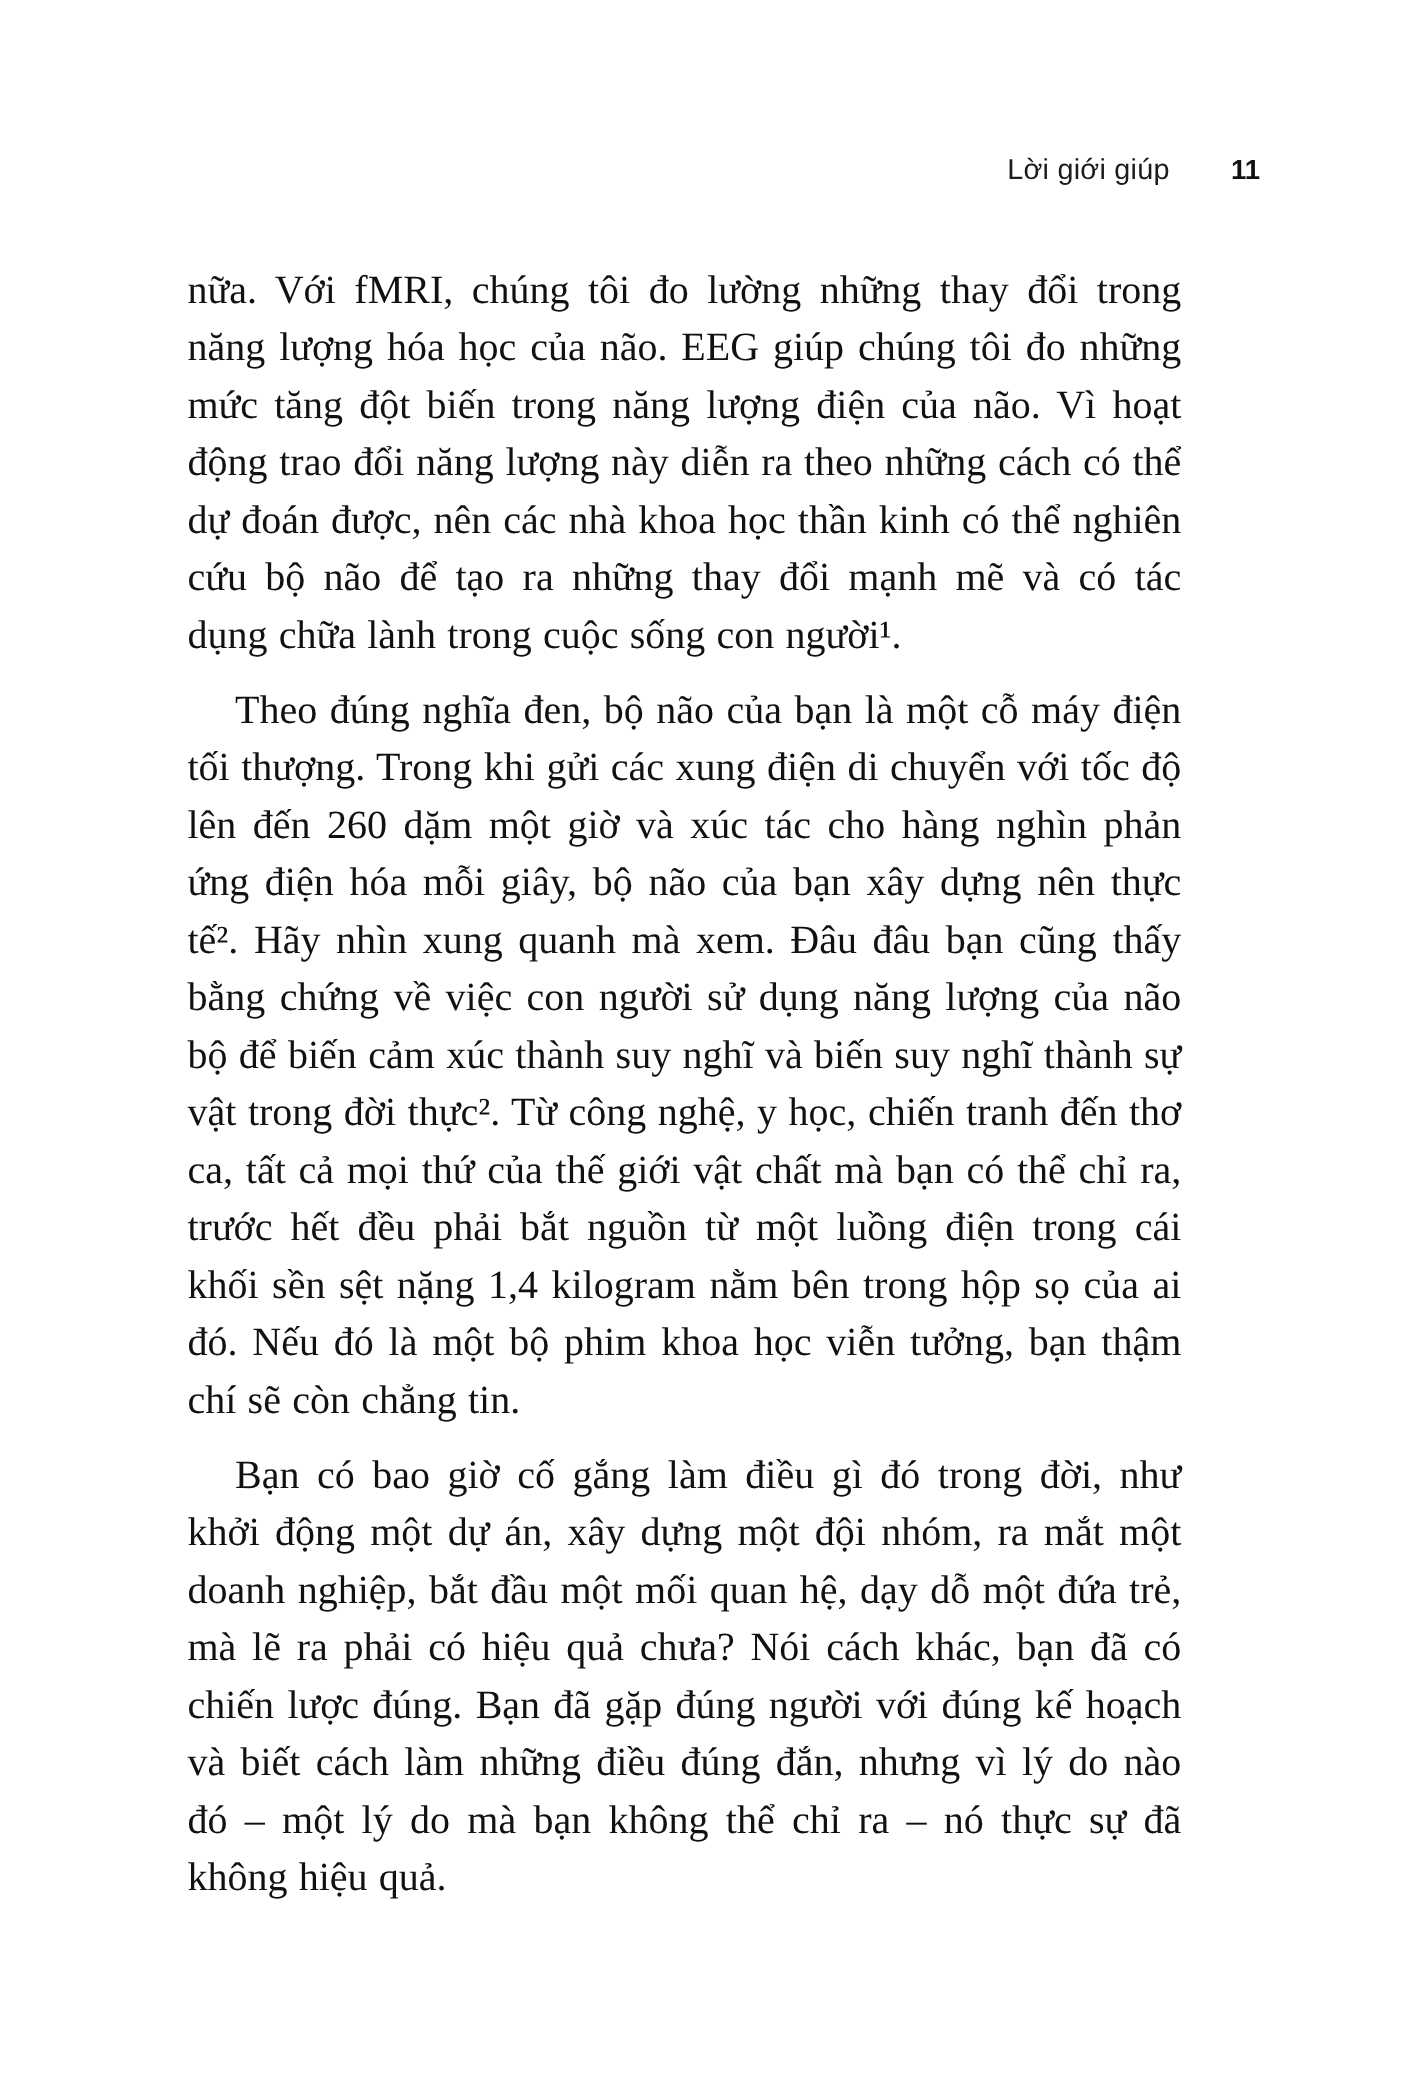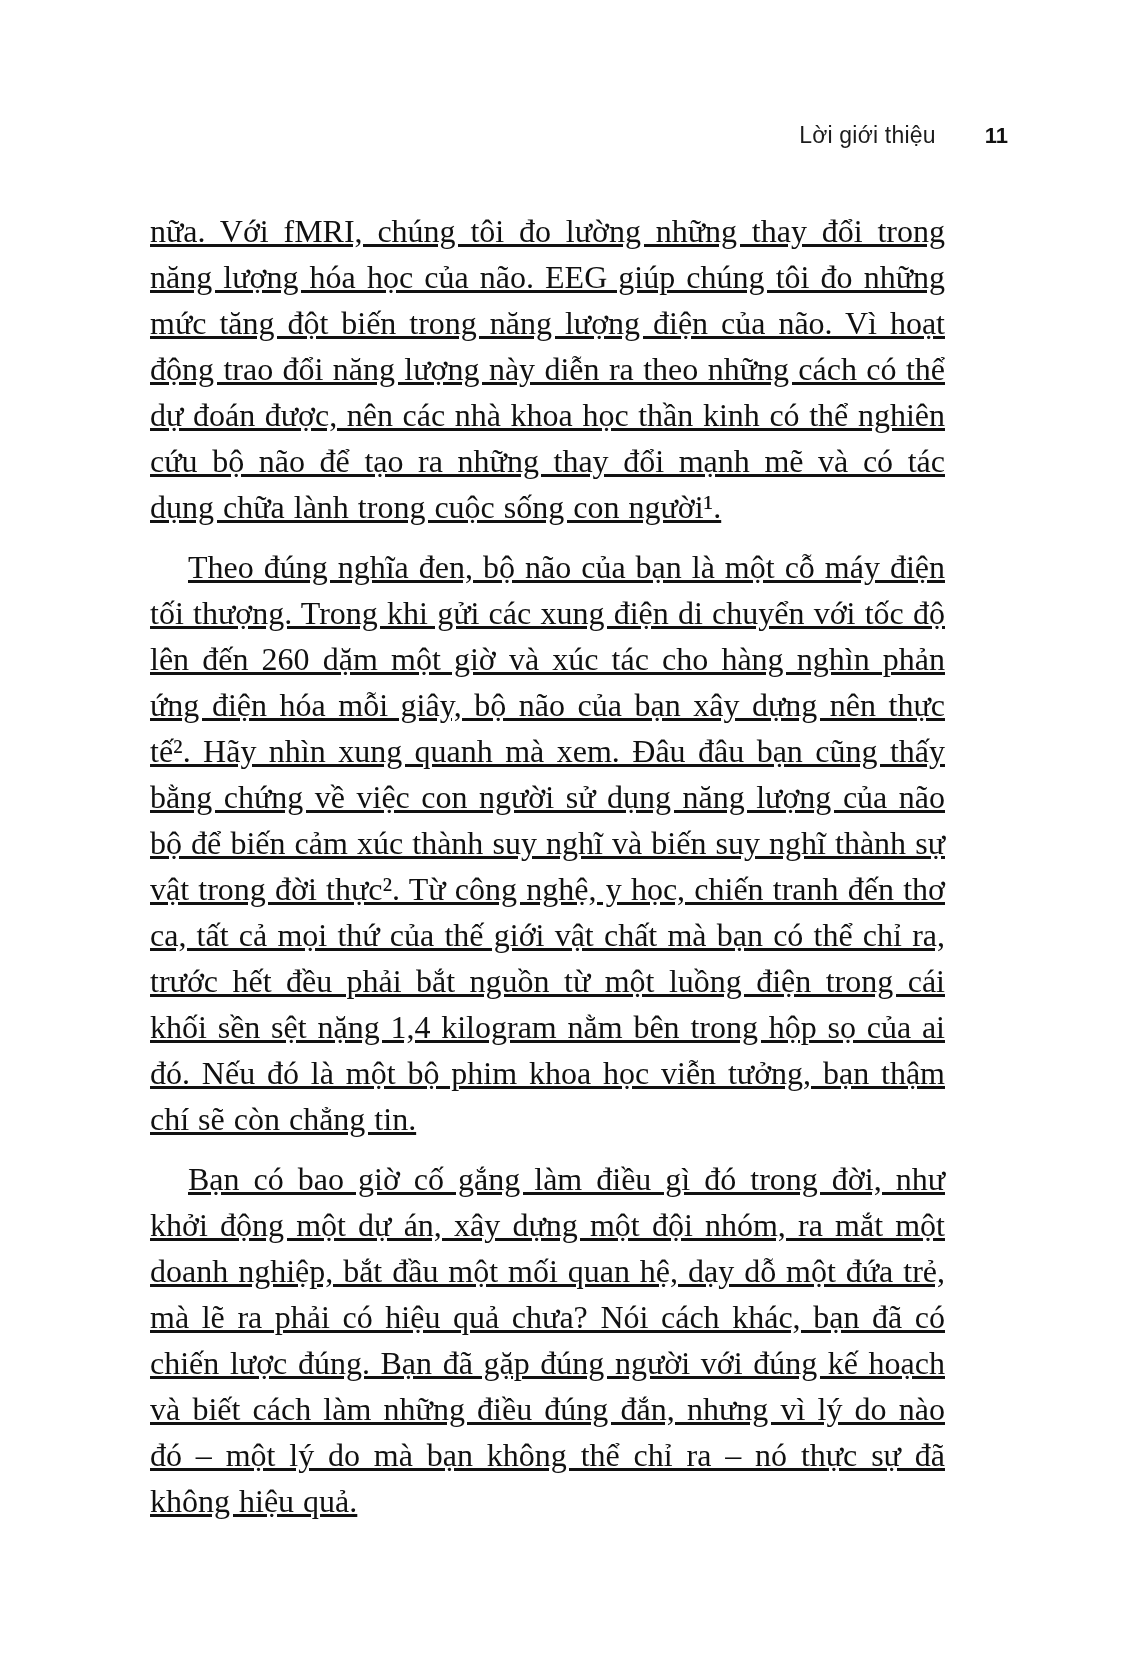--- a/index.html
+++ b/index.html
@@ -45,33 +45,32 @@
     width: 795px;
   }
   .para {
     margin: 0 0 14px 0;
     font-size: 32px;
     line-height: 46px;
     text-align: justify;
     text-justify: inter-word;
     text-indent: 38px;
     word-spacing: 1px;
-    text-decoration: underline;
   }
   .para.no-indent {
     text-indent: 0;
   }
 </style>
 </head>
 <body>
 
 <div class="page">
 
   <header class="running-head">
-    <span class="head-title">Lời giới thiệu</span>
+    <span class="head-title">Lời giới giúp</span>
     <span class="head-number">11</span>
   </header>
 
   <main class="body-text">
     <p class="para no-indent">nữa. Với fMRI, chúng tôi đo lường những thay đổi trong năng lượng hóa học của não. EEG giúp chúng tôi đo những mức tăng đột biến trong năng lượng điện của não. Vì hoạt động trao đổi năng lượng này diễn ra theo những cách có thể dự đoán được, nên các nhà khoa học thần kinh có thể nghiên cứu bộ não để tạo ra những thay đổi mạnh mẽ và có tác dụng chữa lành trong cuộc sống con người¹.</p>
     <p class="para">Theo đúng nghĩa đen, bộ não của bạn là một cỗ máy điện tối thượng. Trong khi gửi các xung điện di chuyển với tốc độ lên đến 260 dặm một giờ và xúc tác cho hàng nghìn phản ứng điện hóa mỗi giây, bộ não của bạn xây dựng nên thực tế². Hãy nhìn xung quanh mà xem. Đâu đâu bạn cũng thấy bằng chứng về việc con người sử dụng năng lượng của não bộ để biến cảm xúc thành suy nghĩ và biến suy nghĩ thành sự vật trong đời thực². Từ công nghệ, y học, chiến tranh đến thơ ca, tất cả mọi thứ của thế giới vật chất mà bạn có thể chỉ ra, trước hết đều phải bắt nguồn từ một luồng điện trong cái khối sền sệt nặng 1,4 kilogram nằm bên trong hộp sọ của ai đó. Nếu đó là một bộ phim khoa học viễn tưởng, bạn thậm chí sẽ còn chẳng tin.</p>
     <p class="para">Bạn có bao giờ cố gắng làm điều gì đó trong đời, như khởi động một dự án, xây dựng một đội nhóm, ra mắt một doanh nghiệp, bắt đầu một mối quan hệ, dạy dỗ một đứa trẻ, mà lẽ ra phải có hiệu quả chưa? Nói cách khác, bạn đã có chiến lược đúng. Bạn đã gặp đúng người với đúng kế hoạch và biết cách làm những điều đúng đắn, nhưng vì lý do nào đó – một lý do mà bạn không thể chỉ ra – nó thực sự đã không hiệu quả.</p>
   </main>
 
 </div>

